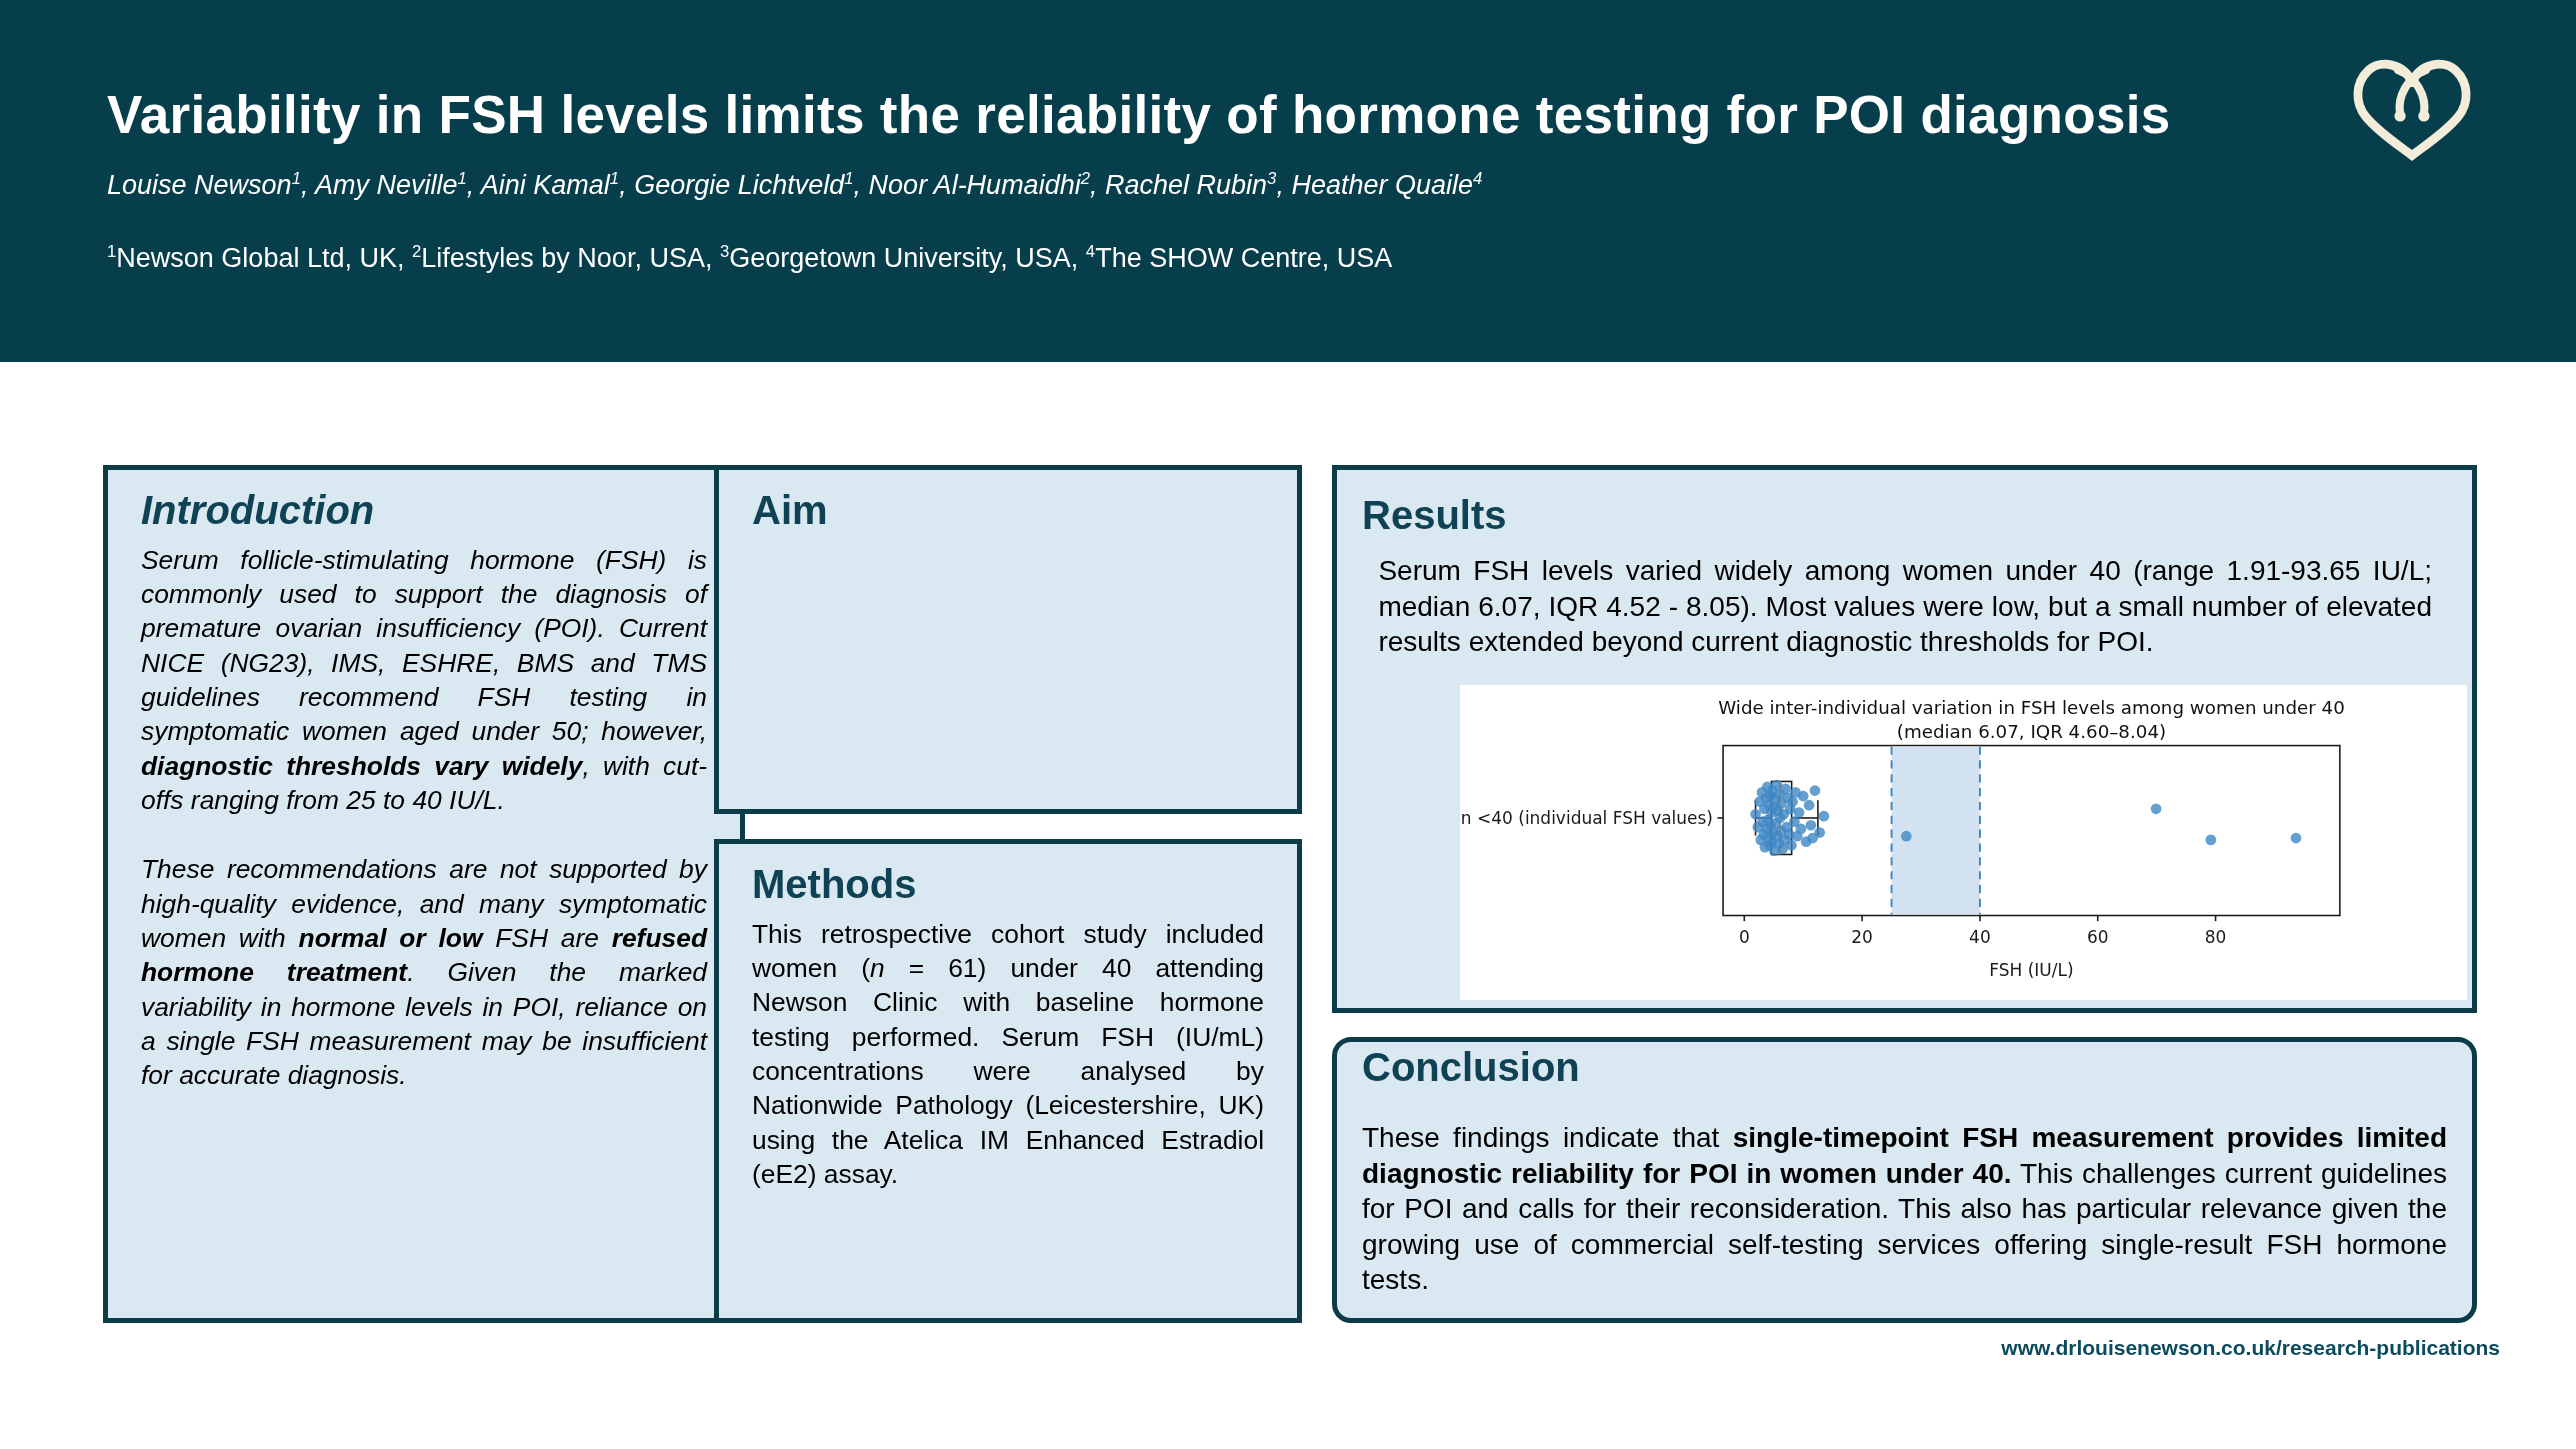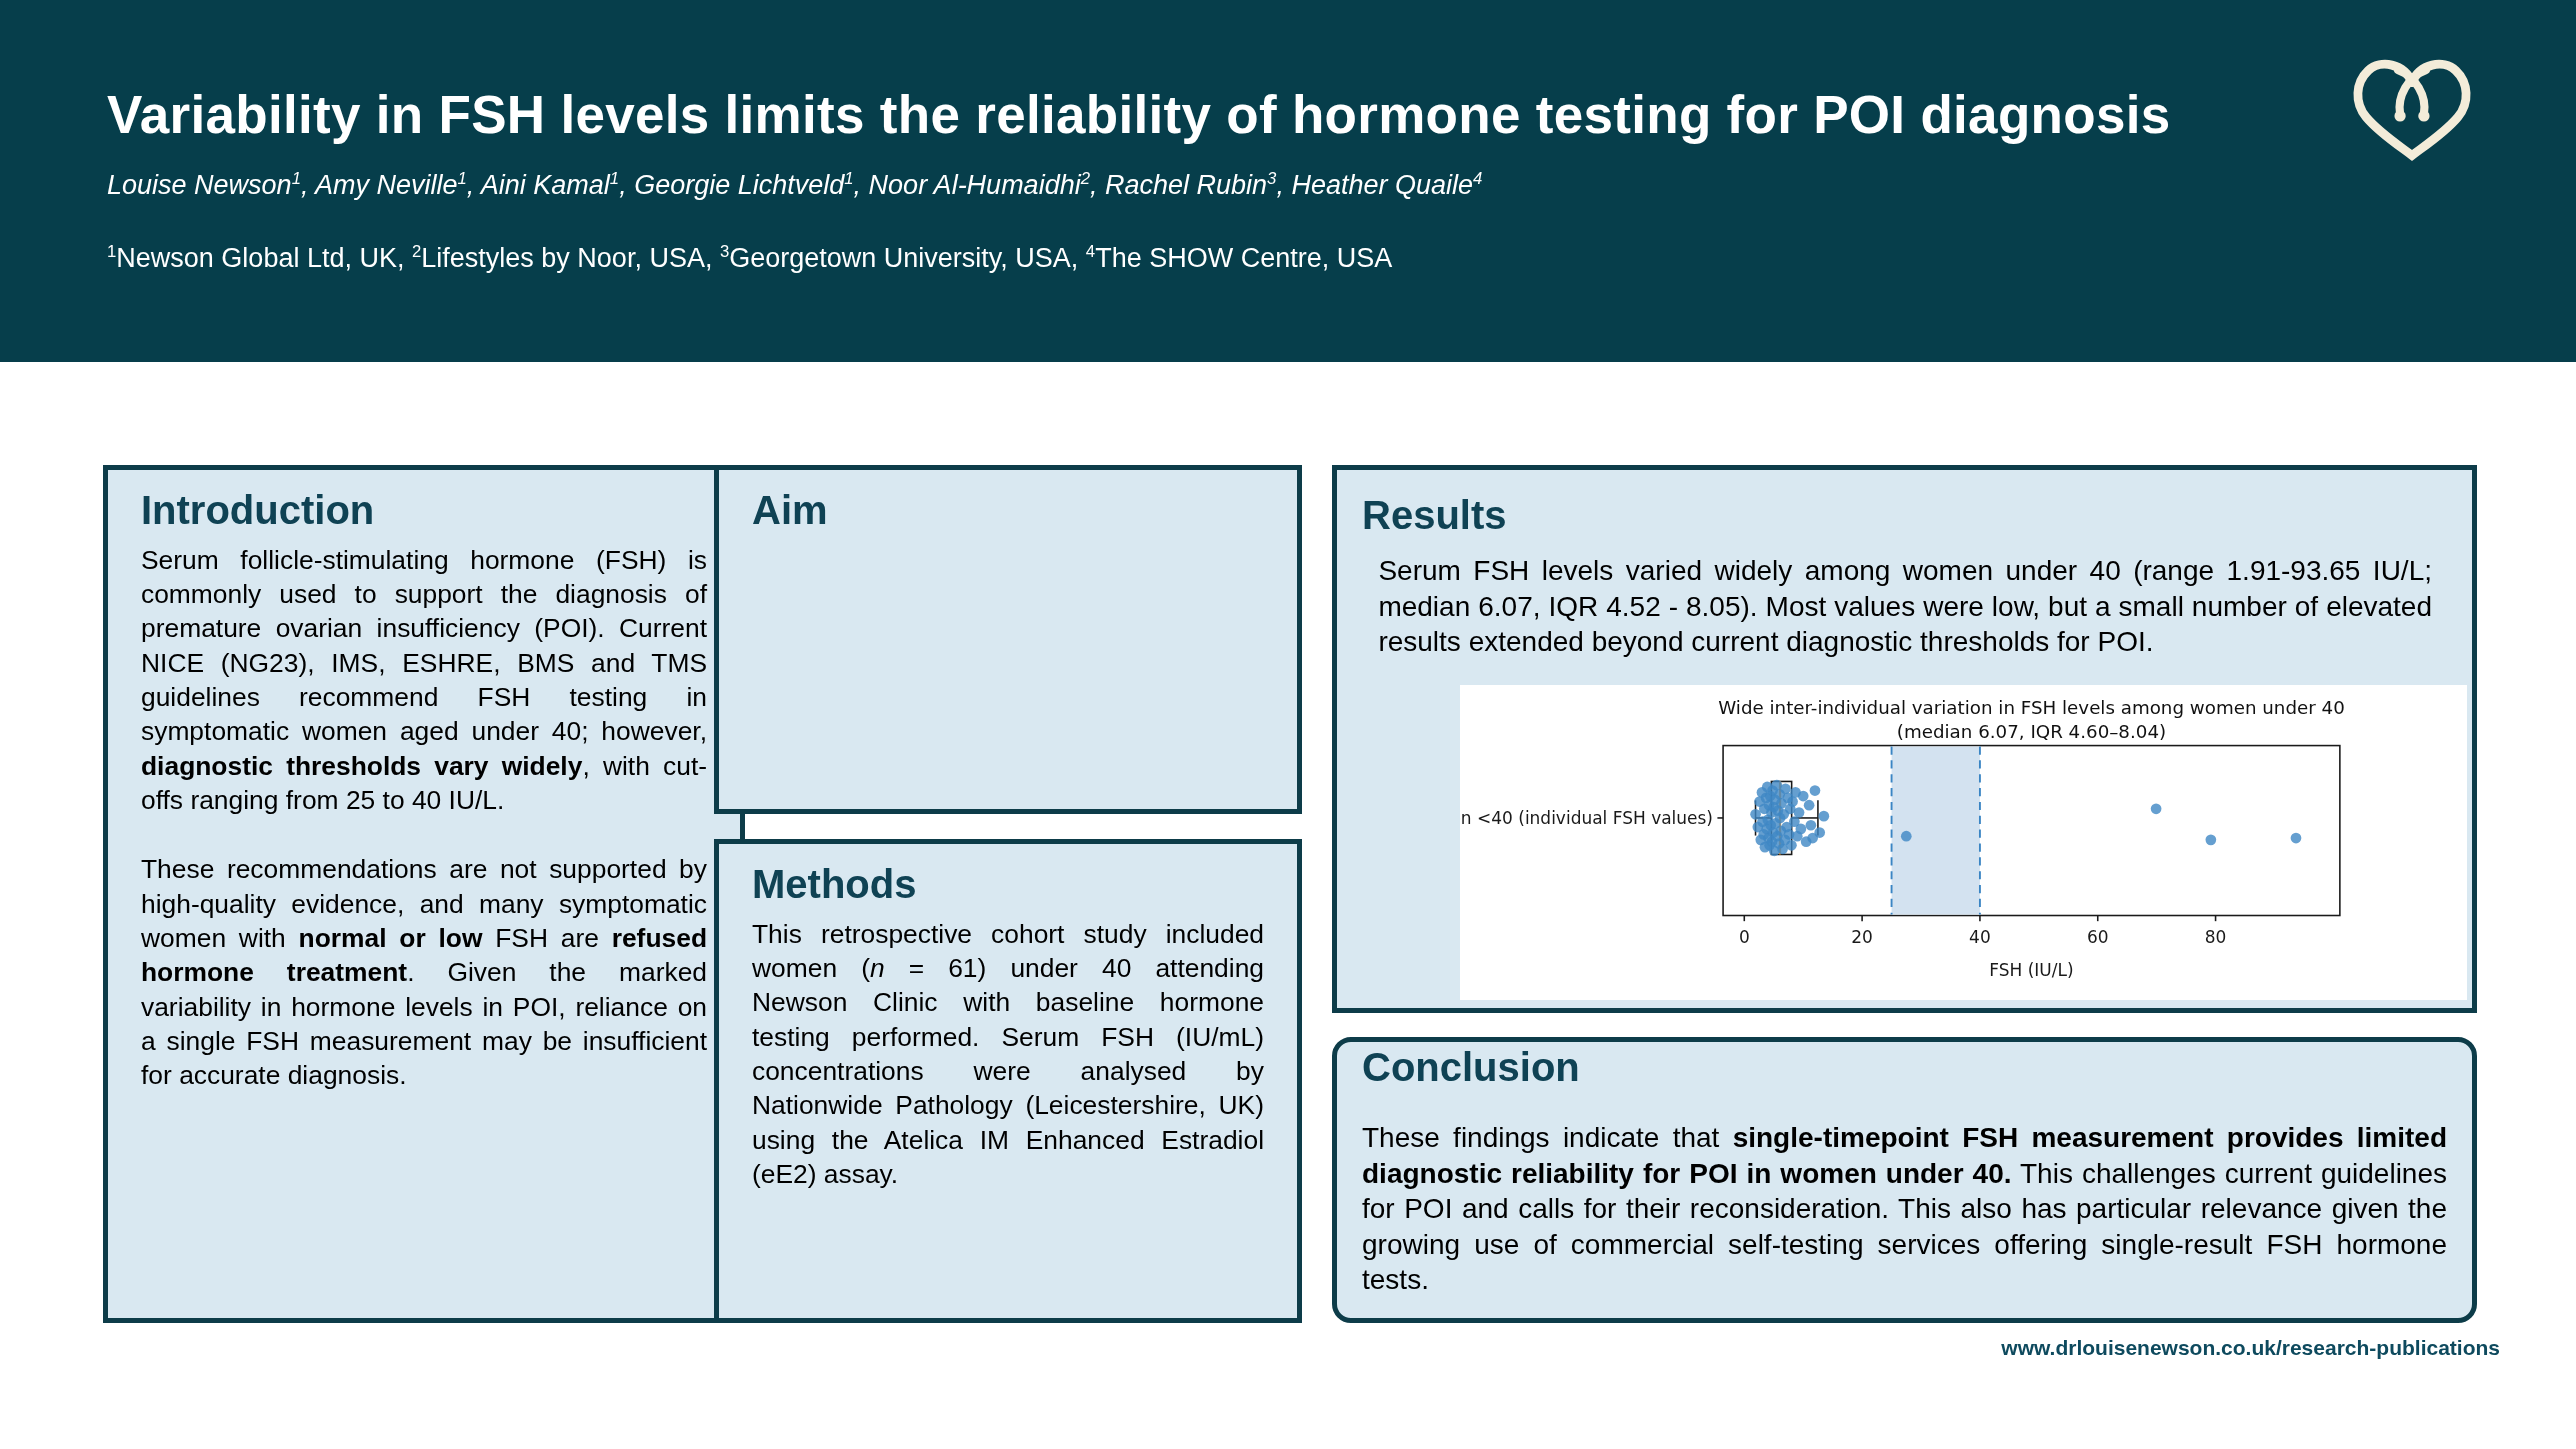--- a/index.html
+++ b/index.html
@@ -16,21 +16,21 @@
   .title{position:absolute;left:107px;top:84px;margin:0;color:#fff;font-size:53px;font-weight:700;white-space:nowrap;letter-spacing:0.3px;}
   .authors{position:absolute;left:107px;top:170px;margin:0;color:#fff;font-size:27px;font-style:italic;white-space:nowrap;}
   .affils{position:absolute;left:107px;top:243px;margin:0;color:#fff;font-size:27px;white-space:nowrap;}
   sup{font-size:62%;vertical-align:super;line-height:0;}
   .logo{position:absolute;left:2349px;top:55px;width:126px;height:108px;}
 
   .box{position:absolute;background:var(--box-bg);border:5px solid var(--box-border);box-sizing:border-box;}
   .box h2{margin:0;color:var(--heading);font-weight:700;font-size:40px;}
   .box p{margin:0;color:var(--body-text);text-align:justify;}
 
-  #intro{left:103px;top:465px;width:642px;height:858px;padding:17.6px 33px;}
+  #intro{left:103px;top:465px;width:642px;height:858px;padding:17.6px 33px;font-style:italic;}
   #aim{left:714px;top:465px;width:588px;height:349px;padding:17.6px 33px;}
   #methods{left:714px;top:839px;width:588px;height:484px;padding:17.6px 33px;}
   #results{left:1332px;top:465px;width:1145px;height:548px;padding:23px 25px;}
   #conclusion{left:1332px;top:1037px;width:1145px;height:286px;padding:3px 25px;border-radius:19px;}
 
   .cols p{font-size:26.4px;line-height:1.3;margin-top:10px;}
   #intro p + p{margin-top:35px;}
   #results .lead{font-size:28px;line-height:1.27;margin:15px 15px 0 16.4px;}
   #conclusion p{font-size:28px;line-height:1.27;margin-top:30px;}
 
@@ -56,21 +56,21 @@
         <path d="M122 24 C 94 34, 76 66, 81 94" fill="none" stroke="var(--logo-cream)" stroke-width="13" stroke-linecap="round"></path>
         <circle cx="81" cy="97" r="9" fill="var(--logo-cream)"></circle>
         <path d="M78 24 C 106 34, 124 66, 119 94" fill="none" stroke="var(--logo-cream)" stroke-width="13" stroke-linecap="round"></path>
         <circle cx="119" cy="97" r="9" fill="var(--logo-cream)"></circle>
       </svg>
     </span>
   </header>
 
   <section id="intro" class="box cols">
     <h2>Introduction</h2>
-    <p><span>Serum follicle-stimulating hormone (FSH) is commonly used to support the diagnosis of premature ovarian insufficiency (POI). Current NICE (NG23), IMS, ESHRE, BMS and TMS guidelines recommend FSH testing in symptomatic women aged under 40; however, </span><span style="font-weight: 700;">diagnostic thresholds vary widely</span><span>, with cut-offs ranging from 25 to 40 IU/L.</span></p>
+    <p><span>Serum follicle-stimulating hormone (FSH) is commonly used to support the diagnosis of premature ovarian insufficiency (POI). Current NICE (NG23), IMS, ESHRE, BMS and TMS guidelines recommend FSH testing in symptomatic women aged under 50; however, </span><span style="font-weight: 700;">diagnostic thresholds vary widely</span><span>, with cut-offs ranging from 25 to 40 IU/L.</span></p>
     <p><span>These recommendations are not supported by high-quality evidence, and many symptomatic women with </span><span style="font-weight: 700;">normal or low</span><span> FSH are </span><span style="font-weight: 700;">refused hormone treatment</span><span>. Given the marked variability in hormone levels in POI, reliance on a single FSH measurement may be insufficient for accurate diagnosis.</span></p>
   </section>
 
   <section id="aim" class="box cols">
     <h2>Aim</h2>
   </section>
 
   <section id="methods" class="box cols">
     <h2>Methods</h2>
     <p><span>This retrospective cohort study included women (</span><span style="font-style: italic;">n</span><span> = 61) under 40 attending Newson Clinic with baseline hormone testing performed. Serum FSH (IU/mL) concentrations were analysed by Nationwide Pathology (Leicestershire, UK) using the Atelica IM Enhanced Estradiol (eE2) assay.</span></p>

